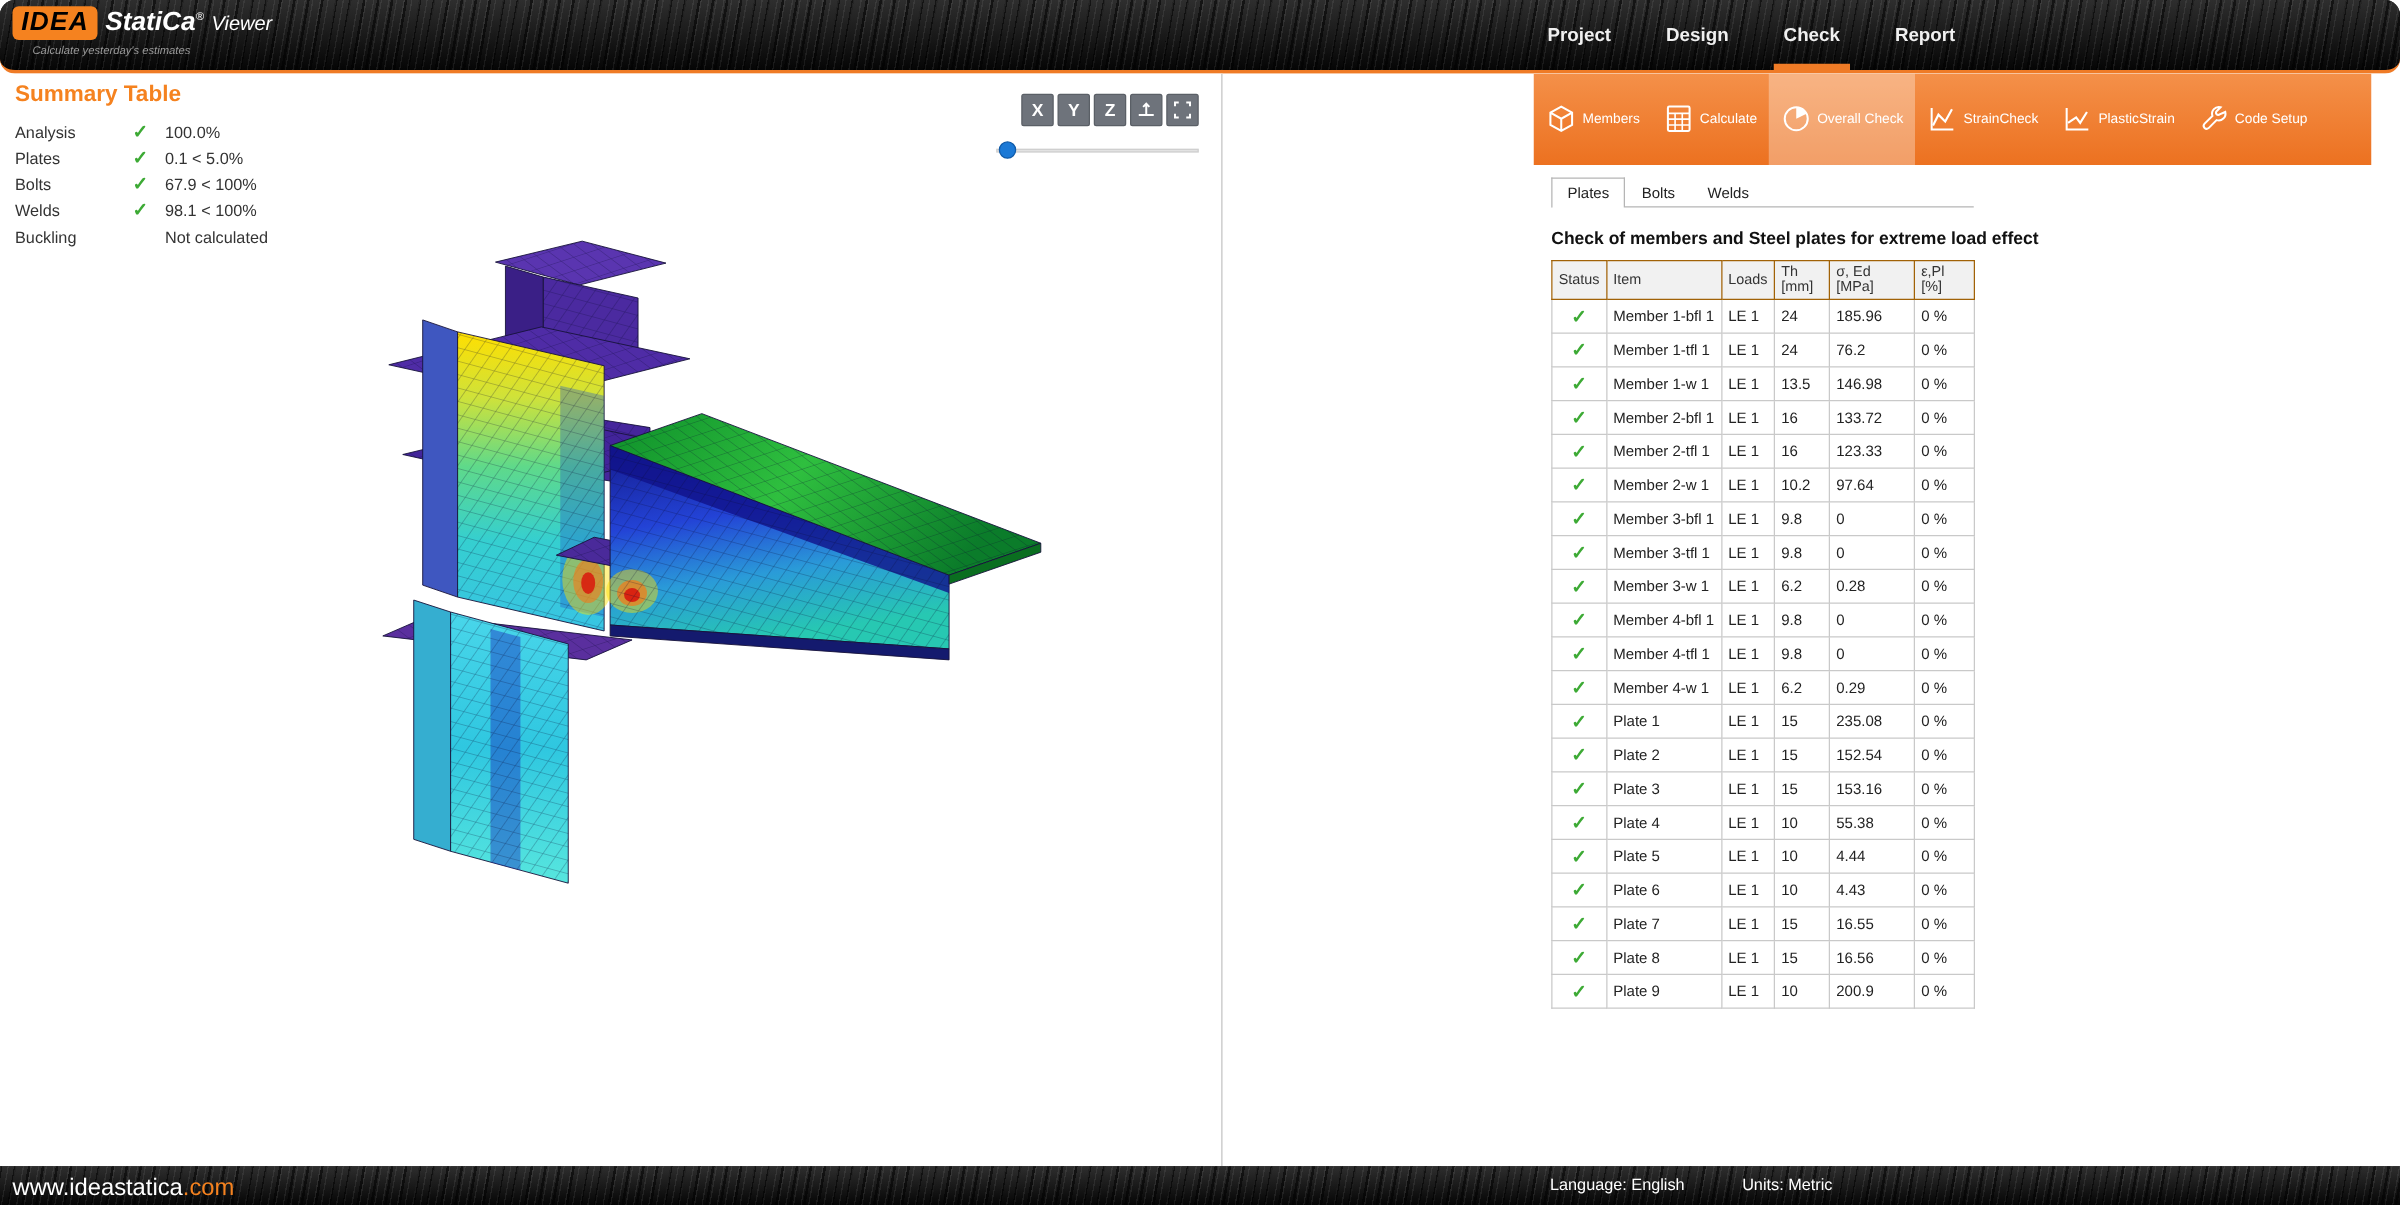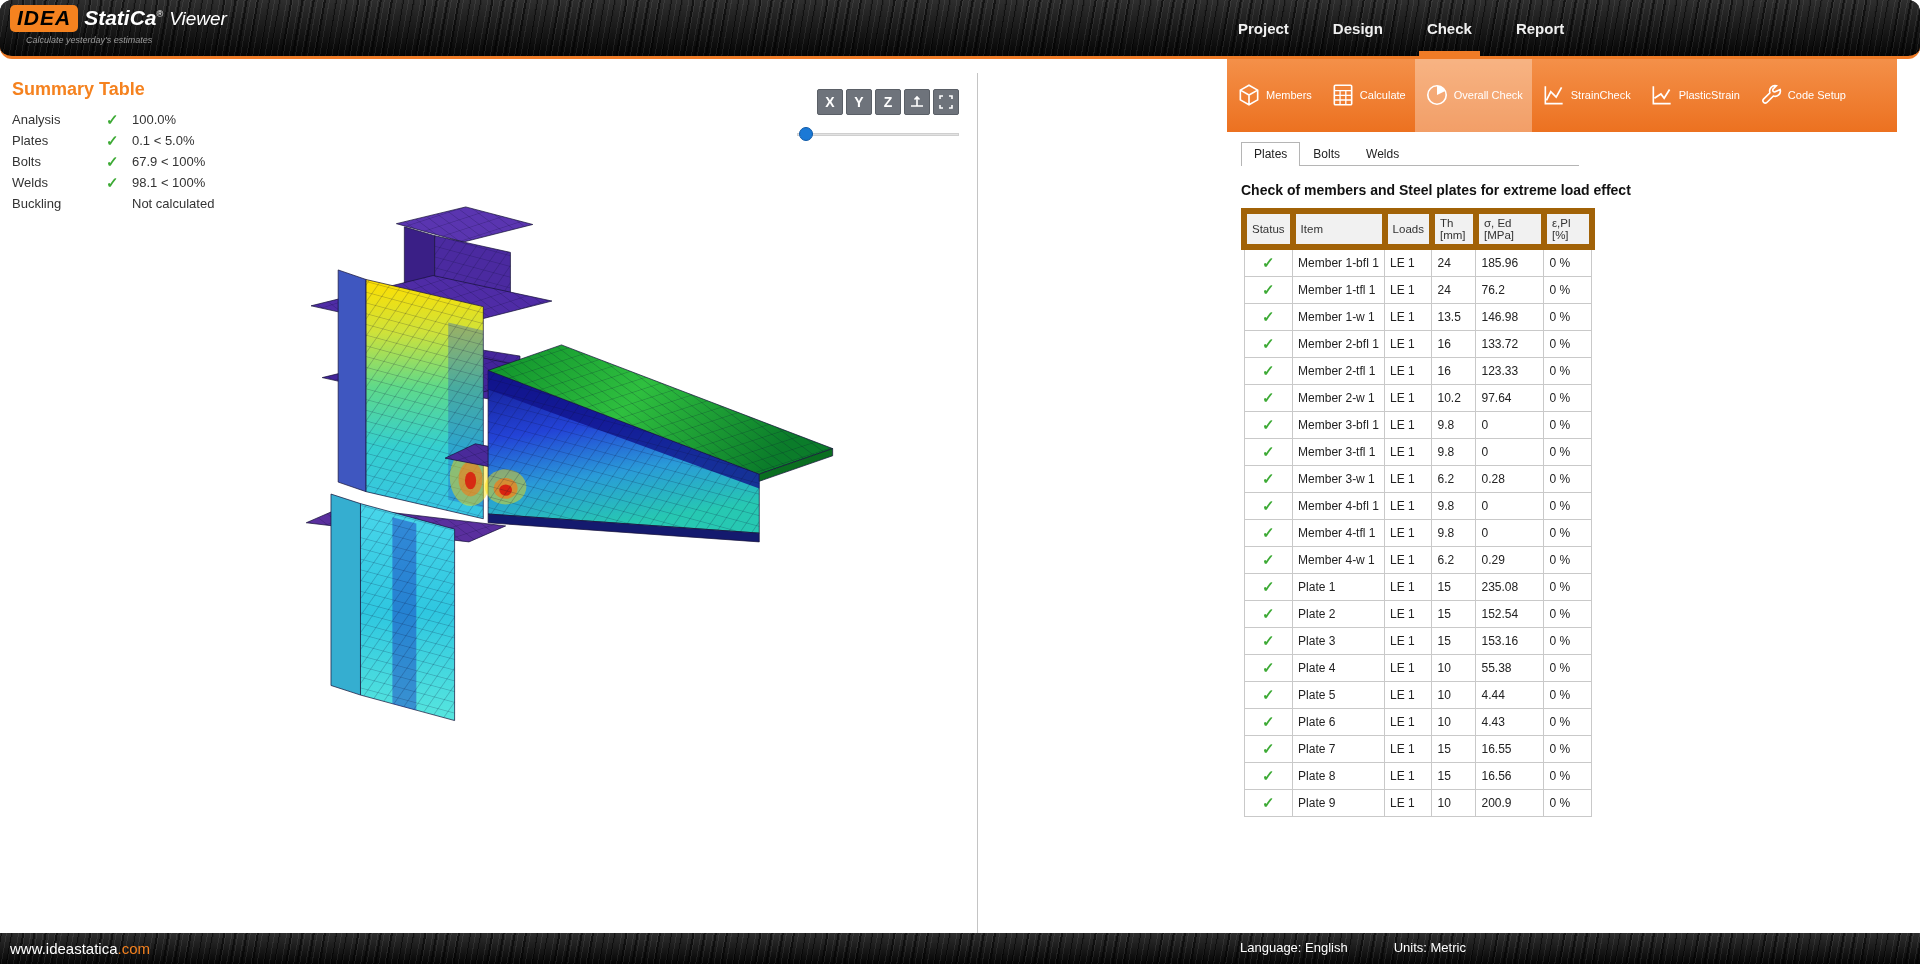--- a/index.html
+++ b/index.html
@@ -15,37 +15,37 @@
       linear-gradient(180deg,#2e2e2e,#050505);
   }
   .titlebar { position:absolute; top:0; left:0; width:1920px; height:59px;
     border-bottom:3px solid #ef7b26;border-radius:12px; }
   .logo-wrap { position:absolute; left:10px; top:5px; }
   .logo-line { display:flex; align-items:baseline; gap:6px; }
   .logo-idea { background:#f5821f; color:#000; font-weight:bold; font-style:italic;
     font-size:21px; padding:1px 7px 2px; border-radius:5px; letter-spacing:1px; }
   .logo-statica { color:#fff; font-weight:bold; font-style:italic; font-size:21px; }
   .logo-statica sup { font-size:9px; font-weight:normal; }
-  .logo-product { color:#fff; font-style:italic; font-weight:300; font-size:19px; }
+  .logo-product { color:#fff; font-style:italic; font-weight:300; font-size:16px; }
   .tagline { color:#9b9b9b; font-size:9px; font-style:italic; margin-top:3px;margin-left:16px; }
 
   .main-nav { position:absolute; left:1228px; top:0; height:56px; display:flex; gap:24px; }
   .nav-item { height:100%; display:flex; align-items:center; padding:4px 10px;
     color:#f0f0f0; font-size:15px; font-weight:bold; position:relative; cursor:pointer; }
   .nav-item.active::after { content:""; position:absolute; left:2px; right:2px; bottom:0;
     height:5px; background:#ef7b26; }
 
   .footer { position:absolute; top:933px; left:0; width:1920px; height:31px; }
-  .site { position:absolute; left:10px; top:7px; font-size:15px; color:#fff; }
+  .site { position:absolute; left:10px; top:7px; font-size:19px; color:#fff; }
   .site .tld { color:#f5821f; }
   .foot-right { position:absolute; left:1240px; top:7px; display:flex; gap:46px;
     font-size:13px; color:#fff; }
 
   
-  .viewport { position:absolute; top:73px; left:0; width:978px; height:874px;
+  .viewport { position:absolute; top:59px; left:0; width:978px; height:874px;
     background:#fff; border-right:1px solid #c4c4c4; }
   .summary { position:absolute; left:12px; top:6px; z-index:5; }
   .summary-title { color:#f5821f; font-weight:bold; font-size:18px; }
   .summary-grid { display:grid; grid-template-columns:94px 26px auto; row-gap:6px;
     margin-top:12px; font-size:13px; color:#333; align-items:center; }
   .s-check { color:#3daa35; font-weight:bold; font-size:15px; line-height:13px; }
 
   .view-controls { position:absolute; top:16px; right:18px; display:flex; gap:3px; z-index:5; }
   .vc-btn { width:26px; height:26px; background:#6e737b; color:#fff; border:1px solid #5a5f66;
     border-radius:2px; font-size:14px; font-weight:bold; display:flex; align-items:center;
@@ -71,21 +71,21 @@
 
   .tabs { display:flex; width:338px; margin:10px 0 0 14px; border-bottom:1px solid #b5b5b5; }
   .tab { font-size:12px; color:#222; padding:4px 12px 5px; margin-bottom:-1px;
     border:1px solid transparent; border-bottom:none; cursor:pointer; }
   .tab.active { border-color:#b5b5b5; background:#fff;
     box-shadow:0 1px 0 0 #fff; }
 
   .section-title { margin:16px 0 10px 14px; font-size:14px; font-weight:bold; color:#111; }
 
   .check-table { border-collapse:collapse; margin-left:14px; font-size:12px; color:#222; }
-  .check-table th { background:#f1f1f1; border:6px solid #a16207; font-weight:normal;
+  .check-table th { background:#f1f1f1; border:1px solid #a16207; font-weight:normal;
     text-align:left; padding:3px 5px; font-size:11.5px; color:#333; }
   .check-table td { border:1px solid #c9c9c9; padding:4px 5px; height:27px; }
   .check-table td.status { text-align:center; color:#3daa35; font-weight:bold; font-size:15px; }
 </style>
 </head>
 <body>
 
 <header class="titlebar bar-texture">
   <div class="logo-wrap">
     <div class="logo-line">

